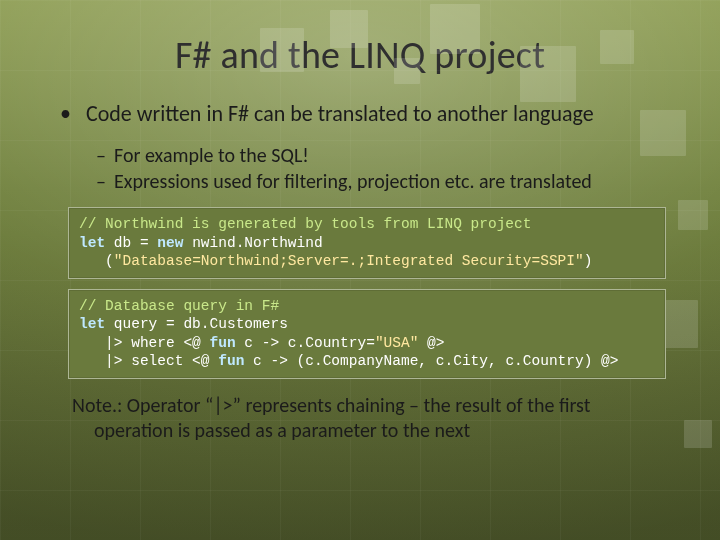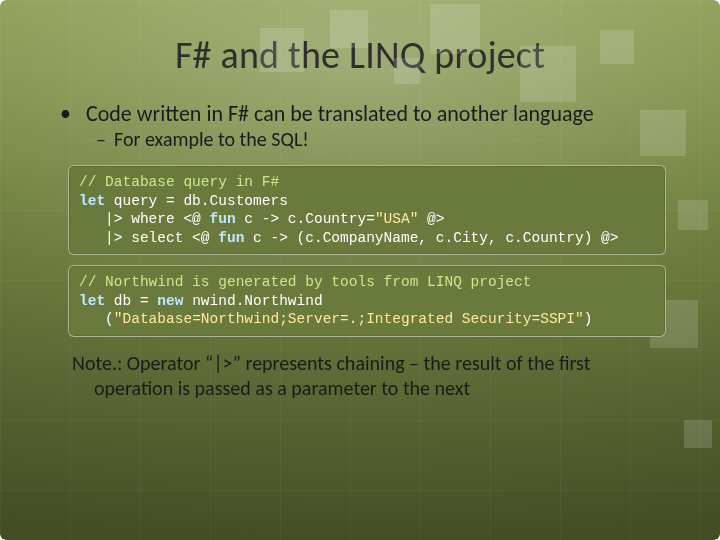--- a/index.html
+++ b/index.html
@@ -1,15 +1,15 @@
 <!DOCTYPE html>
 <html><head>
 <meta charset="utf-8">
 <style>
-  * { margin: 0; padding: 0; box-sizing: border-box; border-radius: 6px; }
+  * { margin: 0; padding: 0; box-sizing: border-box; }
   html, body { width: 720px; height: 540px; overflow: hidden; }
   .slide {
     width: 720px;
     height: 540px;
     position: relative;
     background:
       radial-gradient(ellipse 900px 500px at 50% 10%, rgba(255,255,255,0.25) 0%, rgba(255,255,255,0.03) 55%, rgba(0,0,0,0.15) 100%),
       linear-gradient(180deg, #8a9a4e 0%, #6e7f3a 35%, #5d6a32 70%, #4f5a2c 100%);
     font-family: Calibri, "Segoe UI", Arial, sans-serif;
     color: #1a1a1a;
@@ -36,21 +36,21 @@
     font-weight: 400;
     color: #2f2f2f;
     margin-top: 4px;
     margin-bottom: 22px;
     letter-spacing: 0.2px;
   }
   .content { position: relative; }
   ul.main { list-style: none; padding-left: 14px; }
   ul.main > li { font-size: 22px; color: #1b1b1b; margin-bottom: 4px; }
   ul.main > li::before { content: "•"; margin-right: 10px; }
-  ul.sub { list-style: none; padding-left: 36px; margin-top: 0; }
+  ul.sub { list-style: none; padding-left: 36px; margin-top: 16px; }
   ul.sub > li { font-size: 20px; color: #1b1b1b; margin-bottom: 2px; }
   ul.sub > li::before { content: "–"; margin-right: 8px; }
   .code-area { margin: 14px 8px 0 22px; }
   .codebox {
     background: #6a7a3d;
     border: 1px solid rgba(255,255,255,0.45);
     padding: 7px 10px;
     font-family: Consolas, "Courier New", monospace;
     font-size: 14.5px;
     line-height: 1.28;
@@ -91,30 +91,31 @@
   </div>
 
   <h1 class="title">F# and the LINQ project</h1>
 
   <div class="content">
     <ul class="main">
       <li>
         <span>Code written in F# can be translated to another language</span>
         <ul class="sub">
           <li><span>For example to the SQL!</span></li>
+          <li><span>Expressions used for filtering, projection etc. are translated</span></li>
         </ul>
       </li>
     </ul>
 
     <div class="code-area">
+      <div class="codebox"><span class="cmt">// Northwind is generated by tools from LINQ project</span>
+<span class="kw">let</span><span> db = </span><span class="kw">new</span><span> nwind.Northwind</span>
+<span>   (</span><span class="str">"Database=Northwind;Server=.;Integrated Security=SSPI"</span><span>)</span></div>
+
       <div class="codebox"><span class="cmt">// Database query in F#</span>
 <span class="kw">let</span><span> query = db.Customers</span>
 <span>   |&gt; where &lt;@ </span><span class="kw">fun</span><span> c -&gt; c.Country=</span><span class="str">"USA"</span><span> @&gt;</span>
 <span>   |&gt; select &lt;@ </span><span class="kw">fun</span><span> c -&gt; (c.CompanyName, c.City, c.Country) @&gt;</span></div>
-
-      <div class="codebox"><span class="cmt">// Northwind is generated by tools from LINQ project</span>
-<span class="kw">let</span><span> db = </span><span class="kw">new</span><span> nwind.Northwind</span>
-<span>   (</span><span class="str">"Database=Northwind;Server=.;Integrated Security=SSPI"</span><span>)</span></div>
     </div>
 
     <p class="note">Note.: Operator “|&gt;” represents chaining – the result of the first operation is passed as a parameter to the next</p>
   </div>
 </div>
 
 </body></html>

